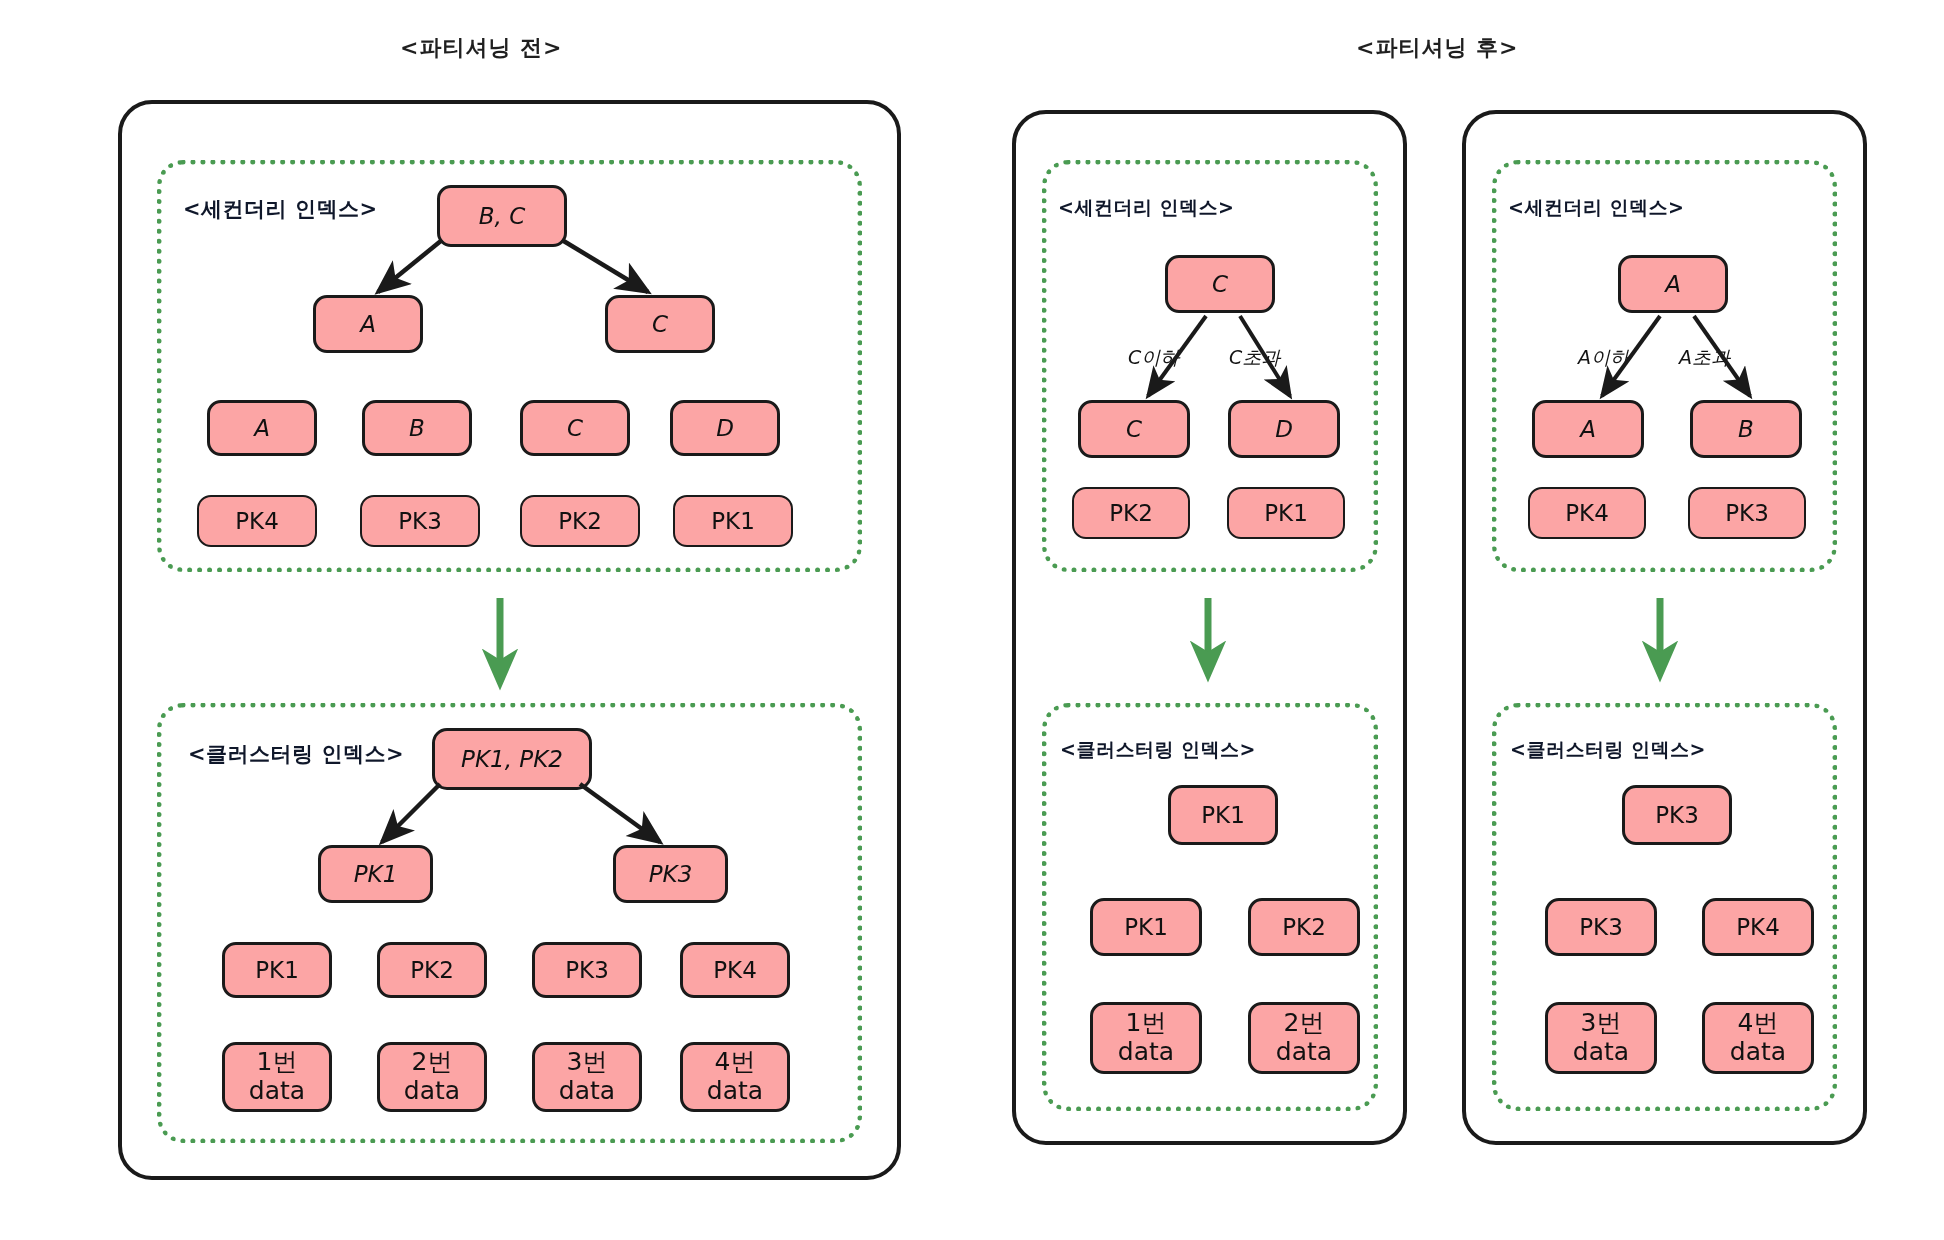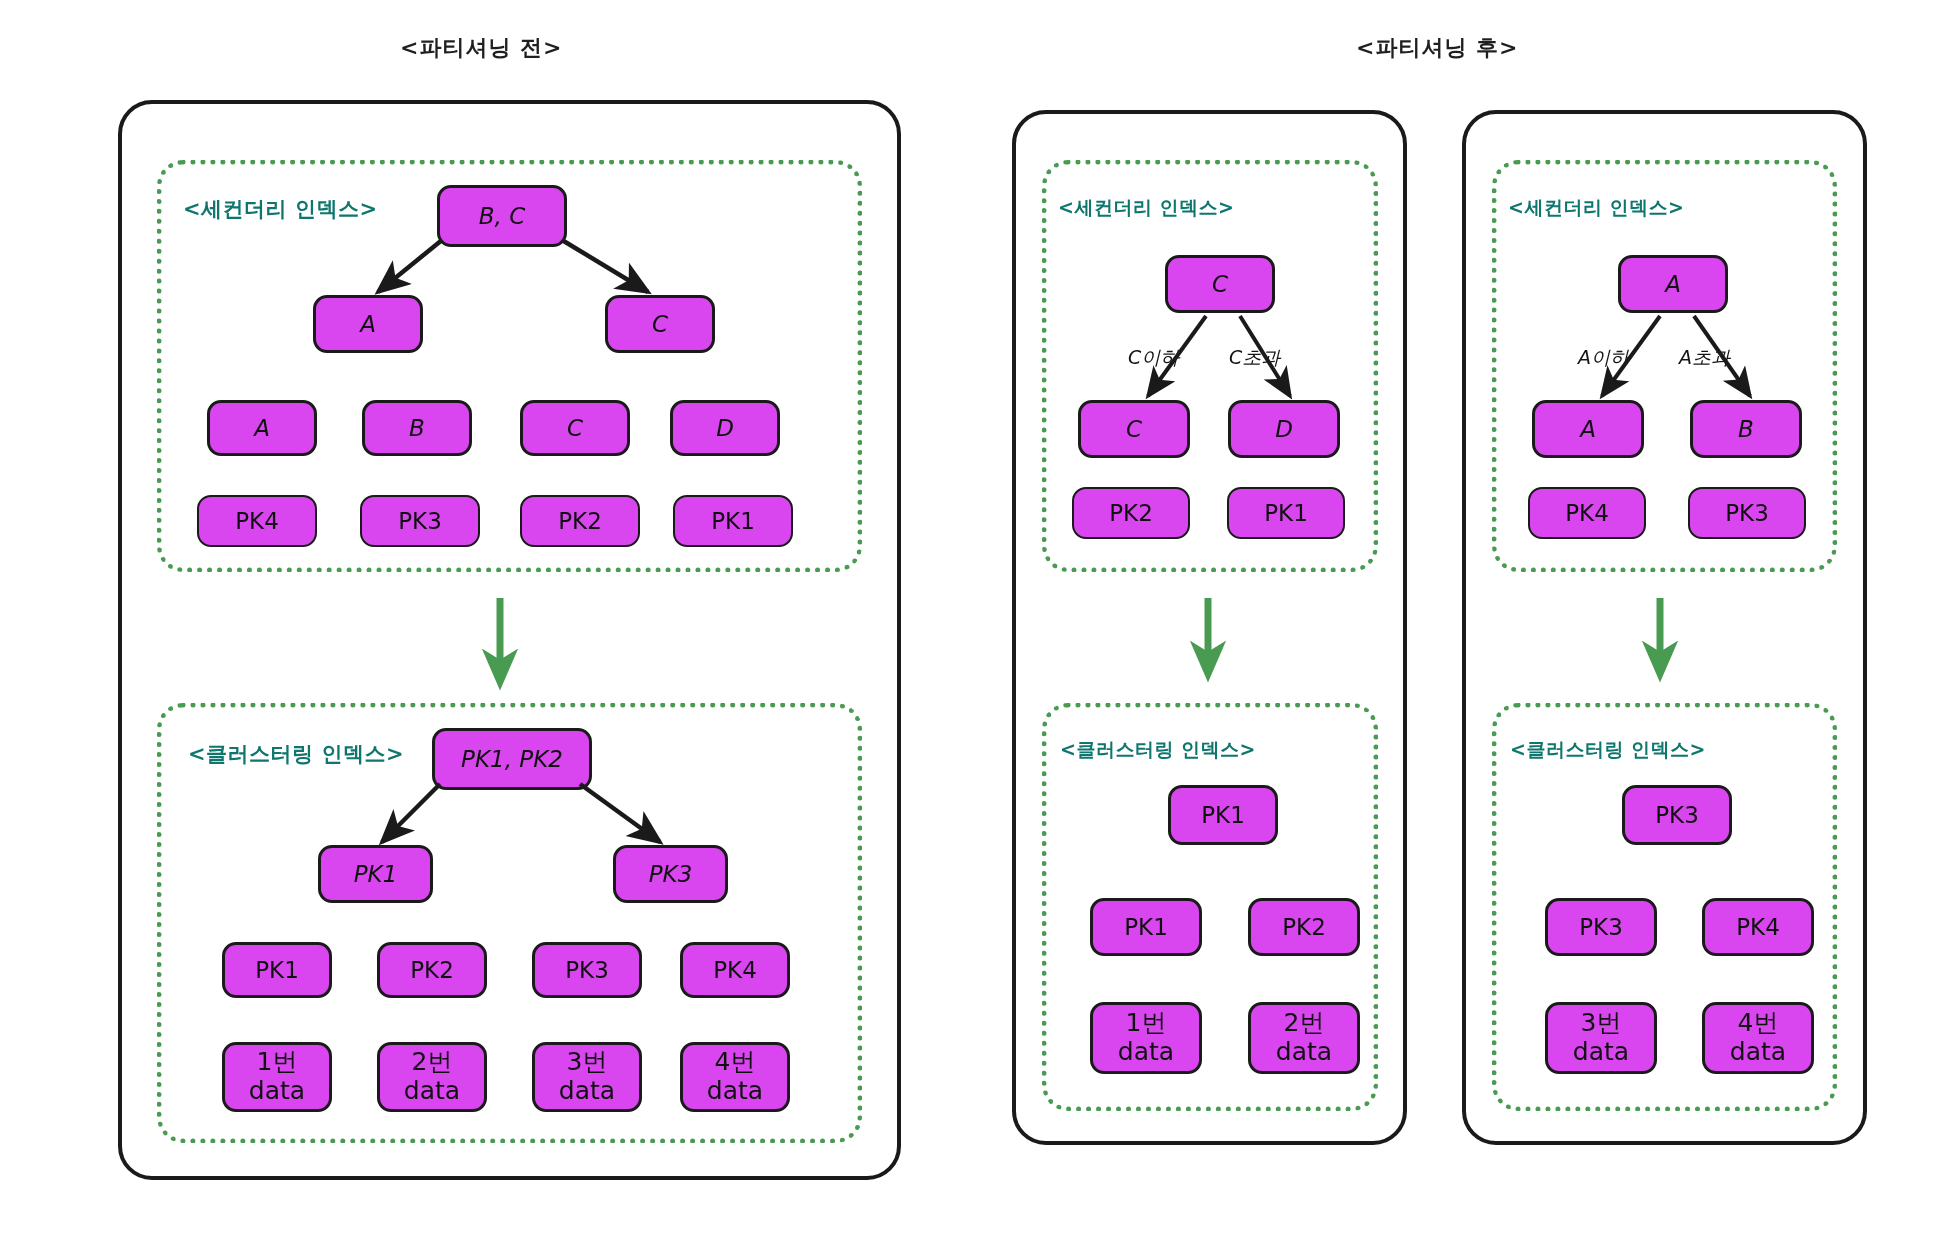--- a/index.html
+++ b/index.html
@@ -40,32 +40,32 @@
     border: 5px dotted #4a9b52;
     border-radius: 26px;
     box-sizing: border-box;
     background: transparent;
   }
 
   .region-label {
     position: absolute;
     font-size: 21px;
     font-weight: 600;
-    color: #0f766e;
+    color: #0f172a;
     white-space: nowrap;
     letter-spacing: .5px;
   }
 
   
   .node {
     position: absolute;
     border: 3px solid #1a1a1a;
     border-radius: 14px;
     box-sizing: border-box;
-    background: #d946ef;
+    background: #fca5a5;
     display: flex;
     align-items: center;
     justify-content: center;
     text-align: center;
     font-family: "DejaVu Sans", sans-serif;
     font-size: 23px;
     font-style: italic;
     color: #111111;
     line-height: 1.15;
     white-space: pre-line;
@@ -115,21 +115,21 @@
 <div class="node" style="left:670px; top:400px; width:110px; height:56px;">D</div>
 
 <div class="node thin pk" style="left:197px; top:495px; width:120px; height:52px;">PK4</div>
 <div class="node thin pk" style="left:360px; top:495px; width:120px; height:52px;">PK3</div>
 <div class="node thin pk" style="left:520px; top:495px; width:120px; height:52px;">PK2</div>
 <div class="node thin pk" style="left:673px; top:495px; width:120px; height:52px;">PK1</div>
 
 <div class="index-region" style="left:157px; top:703px; width:705px; height:440px;"></div>
 <div class="region-label" style="left:188px; top:740px;">&lt;클러스터링 인덱스&gt;</div>
 
-<div class="node" style="left:432px; top:728px; width:160px; height:62px;">PK1, PK2</div>
+<div class="node" style="left:432px; top:728px; width:160px; height:62px;border-radius:15px;">PK1, PK2</div>
 
 <div class="node" style="left:318px; top:845px; width:115px; height:58px;">PK1</div>
 <div class="node" style="left:613px; top:845px; width:115px; height:58px;">PK3</div>
 
 <div class="node pk" style="left:222px; top:942px; width:110px; height:56px;">PK1</div>
 <div class="node pk" style="left:377px; top:942px; width:110px; height:56px;">PK2</div>
 <div class="node pk" style="left:532px; top:942px; width:110px; height:56px;">PK3</div>
 <div class="node pk" style="left:680px; top:942px; width:110px; height:56px;">PK4</div>
 
 <div class="node data-node" style="left:222px; top:1042px; width:110px; height:70px;">1번

